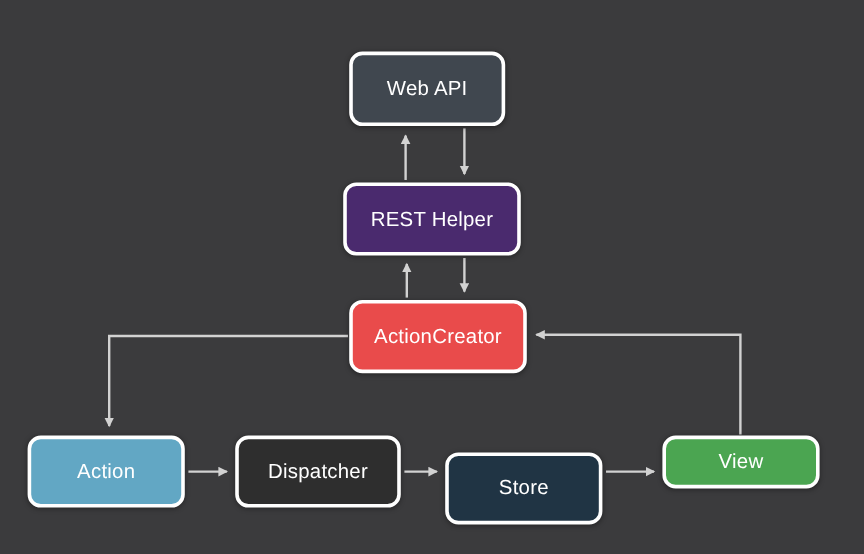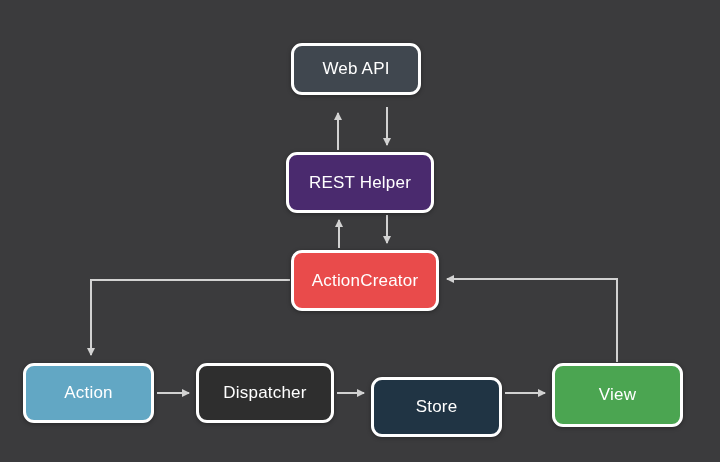--- a/index.html
+++ b/index.html
@@ -26,27 +26,27 @@
     display: flex;
     align-items: center;
     justify-content: center;
     color: #ffffff;
     font-size: 17px;
     letter-spacing: 0.2px;
     box-shadow: 0 1px 4px rgba(0,0,0,0.35);
   }
   .node span { white-space: nowrap; }
   
-  #n-web-api        { left: 291px; top: 43px;  width: 130px; height: 52px; }
+  #n-web-api        { left: 291px; top: 43px;  width: 130px; height: 62px; }
   #n-rest-helper    { left: 286px; top: 152px; width: 148px; height: 61px; }
   #n-action-creator { left: 291px; top: 250px; width: 148px; height: 61px; }
   #n-action         { left: 23px;  top: 363px; width: 131px; height: 60px; }
   #n-dispatcher     { left: 196px; top: 363px; width: 138px; height: 60px; }
   #n-store          { left: 371px; top: 363px; width: 131px; height: 60px; margin-top: 14px; }
-  #n-view           { left: 552px; top: 363px; width: 131px; height: 64px; }
+  #n-view           { left: 552px; top: 363px; width: 131px; height: 44px; }
 </style>
 </head>
 <body>
 
 <div class="canvas">
 
   <svg class="edges" width="720" height="462" viewBox="0 0 720 462" xmlns="http://www.w3.org/2000/svg">
     <defs>
       <marker id="arrow" markerWidth="9" markerHeight="9" refX="7" refY="4" orient="auto" markerUnits="userSpaceOnUse">
         <path d="M0,0 L8,4 L0,8 Z" fill="#d2d2d2"></path>

